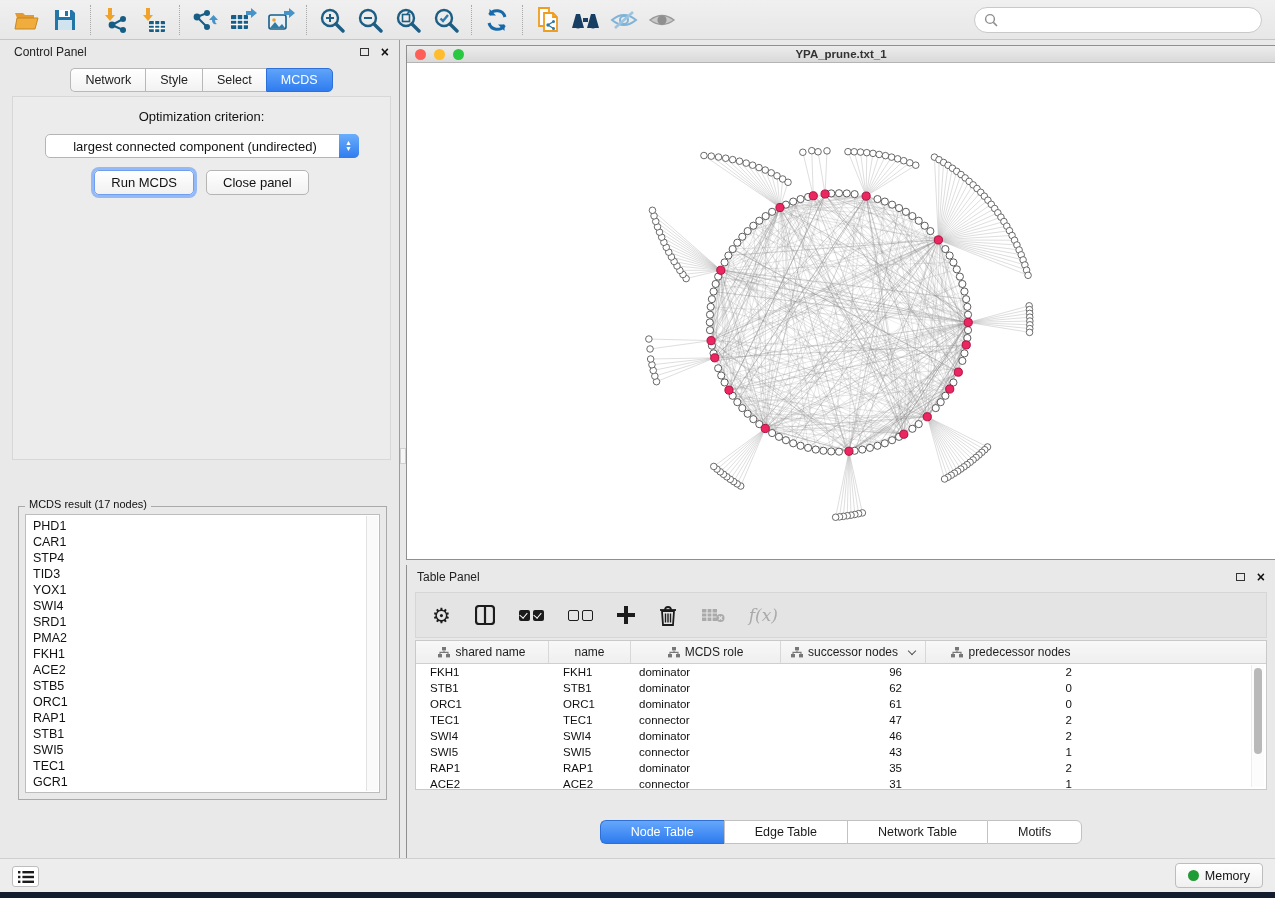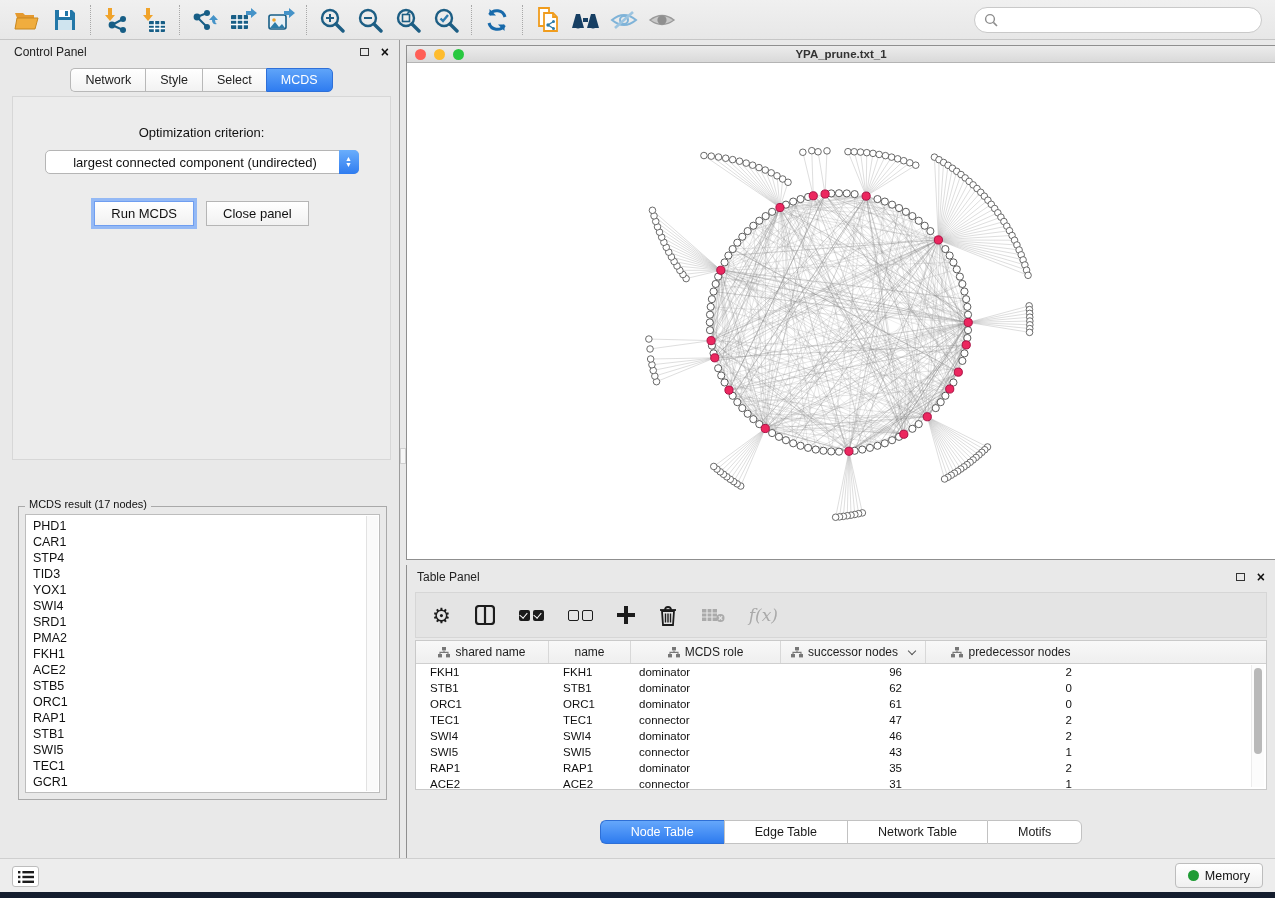--- a/index.html
+++ b/index.html
@@ -35,30 +35,30 @@
 
   .cp-tabs { display:flex; justify-content:center; margin-top:4px; }
   .cp-tab { font-size:12.5px; color:#222; background:linear-gradient(#ffffff,#f2f2f2);
     border:1px solid #b8b8b8; border-right:none; padding:4px 14px; cursor:pointer; }
   .cp-tab:first-child { border-radius:5px 0 0 5px; }
   .cp-tab:last-child { border-radius:0 5px 5px 0; border-right:1px solid #b8b8b8;text-align:center; }
   .cp-tab.active { background:linear-gradient(#5fa4f9,#2f7cf0); color:#fff; border-color:#2f70d8; }
 
   #cp-inner { position:absolute; left:8px; right:8px; top:56px; bottom:398px;
     background:#ececec; border:1px solid #d7d7d7; }
-  #opt-label { text-align:center; font-size:13px; color:#111; margin-top:28px; }
+  #opt-label { text-align:center; font-size:13px; color:#111; margin-top:12px; }
   #combo { margin:10px auto 0; width:314px; height:24px; background:#fff;
     border:1px solid #b5b5b5; border-radius:5px; display:flex; align-items:center; cursor:pointer; }
   #combo .combo-text { flex:1; text-align:center; font-size:13px; color:#111; padding-left:6px; }
   #combo .stepper { width:20px; height:24px; margin-right:-1px; border-radius:0 5px 5px 0;
     background:linear-gradient(#6aaefc,#2f7cf0); color:#fff; display:flex; flex-direction:column;
     align-items:center; justify-content:center; font-size:7px; line-height:6px; }
   #cp-buttons { display:flex; justify-content:center; gap:12px; margin-top:12px; }
   .cpbtn { font-size:13px; color:#111; background:linear-gradient(#ffffff,#f1f1f1);
-    border:1px solid #b5b5b5; border-radius:0; padding:4px 16px; cursor:pointer;margin-top:15px; }
+    border:1px solid #b5b5b5; border-radius:5px; padding:4px 16px; cursor:pointer; }
   .cpbtn.focus-ring { box-shadow:0 0 0 3px rgba(77,144,254,.55); border-color:#6f9ef0; }
 
   #mcds-fieldset { position:absolute; left:14px; right:12px; top:466px; bottom:58px;
     border:1px solid #a9a9a9; }
   #mcds-legend { position:absolute; top:-9px; left:6px; background:#e9e9e9;
     font-size:11px; color:#111; padding:0 4px; }
   #mcds-list { position:absolute; inset:7px 6px 6px 6px; background:#fff;
     border:1px solid #bdbdbd; overflow:hidden; }
   #mcds-items { list-style:none; padding:3px 0 0 7px; }
   #mcds-items li { font-size:12.5px; color:#111; line-height:16px; }

